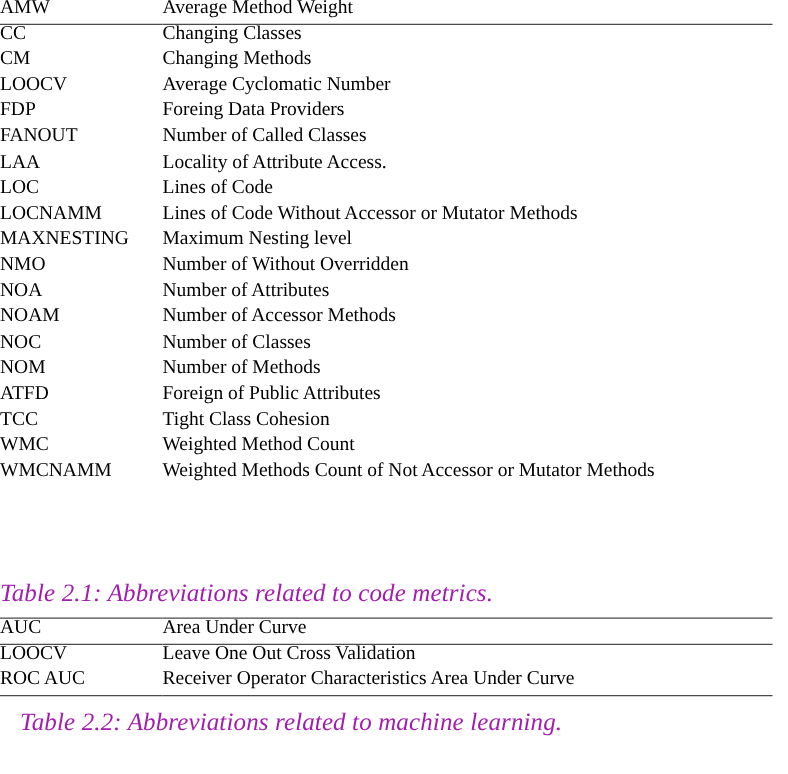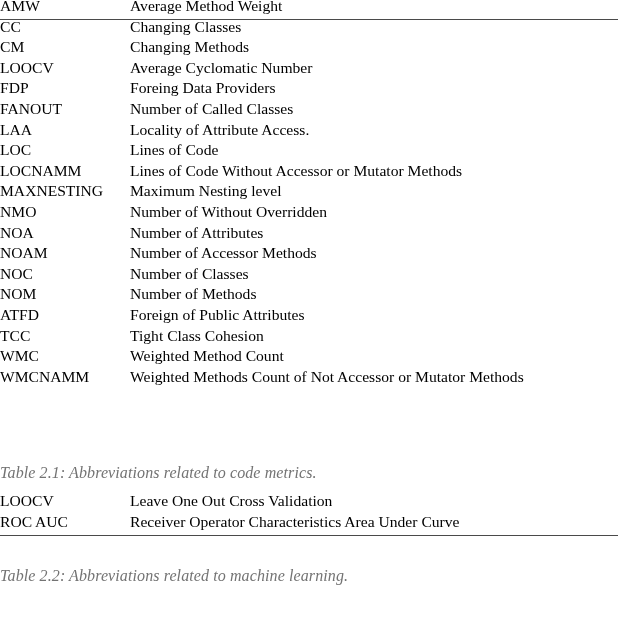--- a/index.html
+++ b/index.html
@@ -52,32 +52,32 @@
   .cell-txt {
     display: block;
     position: relative;
     top: -1px;
   }
 
   
   .caption {
     font-family: "Liberation Serif", "DejaVu Serif", serif;
     font-style: italic;
-    font-size: 16px;
+    font-size: 20px;
     line-height: 1.0;
-    color: #737373;
+    color: #a21caf;
     white-space: nowrap;
     letter-spacing: 0.1px;
   }
 
   
   #table-1-block { position: absolute; left: 0px; top: -1px; }
   #caption-1     { position: absolute; left: 0px; top: 465px; }
   #table-2-block { position: absolute; left: 0px; top: 494px; }
-  #caption-2     { position: absolute; left: 0px; top: 568px; }
+  #caption-2     { position: absolute; left: 16px; top: 568px; }
 
   
   #tail-line {
     position: absolute;
     left: 72px;
     top: 606px;
     width: 560px;
     height: 13px;
     overflow: hidden;
     font-size: 15.6px;
@@ -266,20 +266,28 @@
   <div id="caption-1" class="caption">Table 2.1: Abbreviations related to code metrics.</div>
 
   <div id="table-2-block">
     <table class="doc-table">
       <colgroup>
         <col class="col-abbr">
         <col class="col-desc">
       </colgroup>
       <tbody>
 
+        <tr class="rule-top rule-mid">
+          <td>
+              <span class="cell-txt">AUC</span>
+            </td>
+          <td>
+              <span class="cell-txt">Area Under Curve</span>
+            </td>
+        </tr>
         <tr>
           <td>
               <span class="cell-txt">LOOCV</span>
             </td>
           <td>
               <span class="cell-txt">Leave One Out Cross Validation</span>
             </td>
         </tr>
         <tr class="rule-bottom">
           <td>

